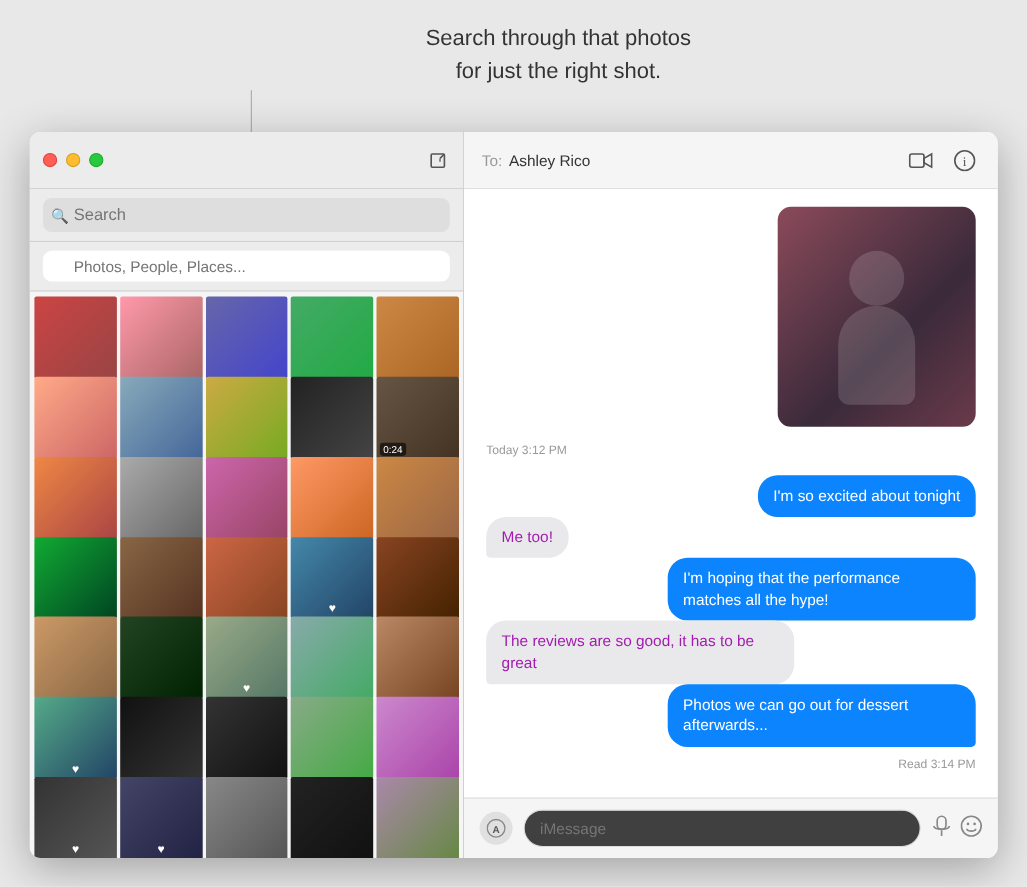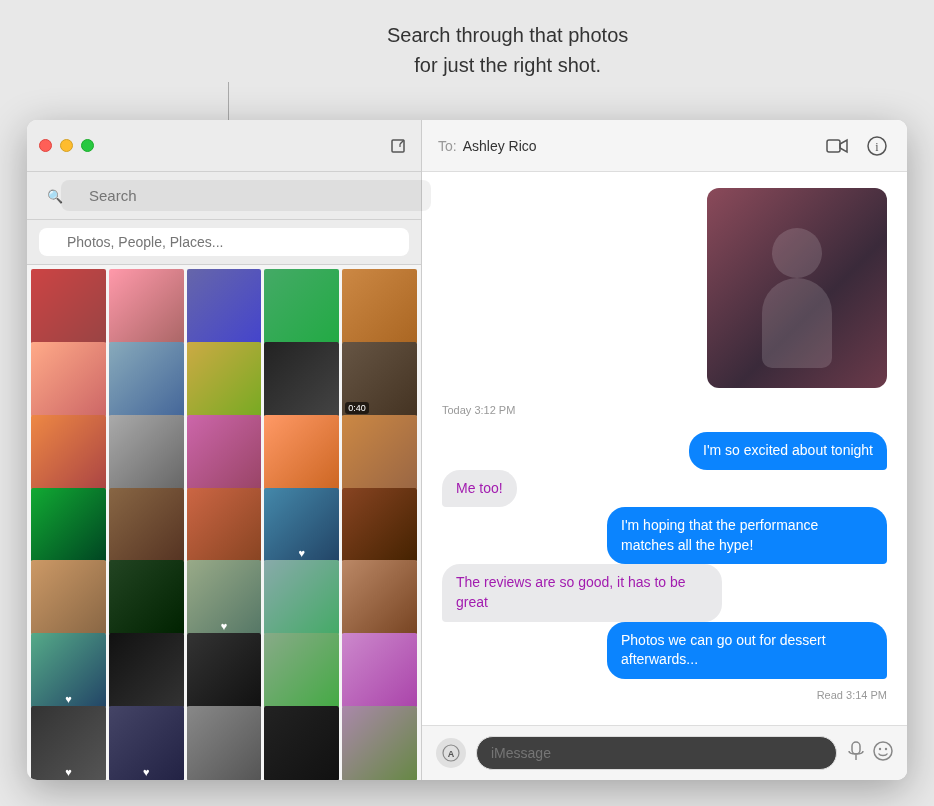--- a/index.html
+++ b/index.html
@@ -118,21 +118,20 @@
 
     .main-search-input {
       width: 100%;
       background: rgba(0,0,0,0.06);
       border: none;
       border-radius: 8px;
       padding: 7px 10px 7px 28px;
       font-size: 15px;
       color: #333;
       outline: none;
-      margin-left: 22px;
     }
 
     .photo-grid {
       flex: 1;
       overflow-y: auto;
       padding: 4px;
       display: grid;
       grid-template-columns: repeat(5, 1fr);
       gap: 3px;
     }
@@ -425,21 +424,21 @@
     <div class="photo-thumb t1"></div>
         <div class="photo-thumb t2"></div>
         <div class="photo-thumb t3"></div>
         <div class="photo-thumb t4"></div>
         <div class="photo-thumb t5"></div>
         <div class="photo-thumb t6"></div>
         <div class="photo-thumb t7"></div>
         <div class="photo-thumb t8"></div>
         <div class="photo-thumb t9"></div>
         <div class="photo-thumb t10">
-          <div class="photo-duration">0:40</div>
+          <div class="photo-duration">0:24</div>
         </div>
         <div class="photo-thumb t11"></div>
         <div class="photo-thumb t12"></div>
         <div class="photo-thumb t13"></div>
         <div class="photo-thumb t14"></div>
         <div class="photo-thumb t15"></div>
         <div class="photo-thumb t16"></div>
         <div class="photo-thumb t17"></div>
         <div class="photo-thumb t18"></div>
         <div class="photo-thumb t19">

